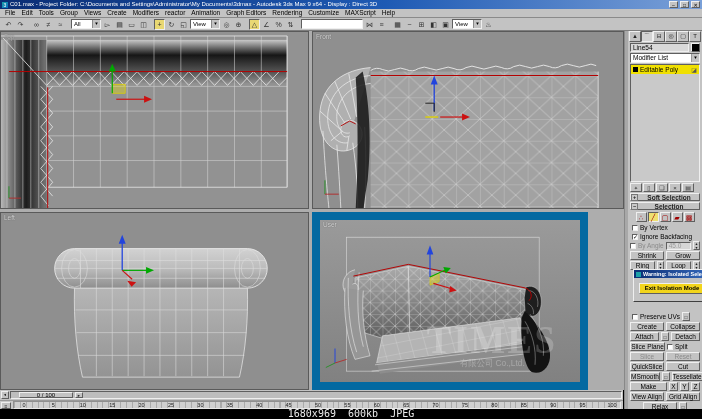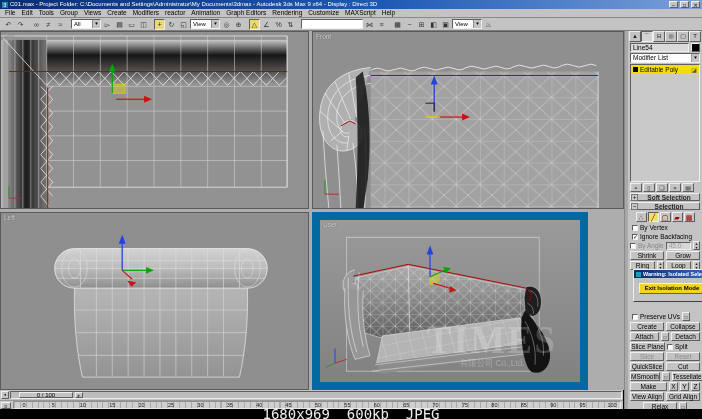--- a/index.html
+++ b/index.html
@@ -92,21 +92,21 @@
 .ts-arrow{width:8px;height:8px;font-size:4.5px;line-height:6px;text-align:center;flex:none;color:#222;}
 .ts-track{flex:1;height:8px;position:relative;background:#bdbdbd;}
 .ts-thumb{position:absolute;left:8px;top:0;width:54px;height:6px;font-size:6px;line-height:5px;text-align:center;color:#000;}
 .ts-next{position:absolute;left:64px;top:0;width:8px;height:6px;font-size:4.5px;line-height:5px;text-align:center;color:#222;}
 .trackbar{position:absolute;left:0;top:400px;width:623px;height:9px;background:#c9c9c9;border-top:1px solid #9a9a9a;z-index:2;}
 .tb-mini{position:absolute;left:1px;top:1px;width:10px;height:7px;font-size:5px;line-height:6px;text-align:center;color:#333;}
 .ruler{position:absolute;left:13px;top:0;right:2px;height:8px;background:#cfcfcf;border:1px solid;border-color:#8f8f8f #e8e8e8 #e8e8e8 #8f8f8f;background-image:repeating-linear-gradient(90deg,#aaa 0 1px,transparent 1px 5.9px);}
 .tick{position:absolute;top:0;transform:translateX(-50%);font-size:5.5px;color:#222;line-height:7px;}
 
 
-.caption{position:absolute;left:0;top:409px;width:702px;height:10px;background:#000;color:#ececec;font-family:"DejaVu Sans Mono",monospace;font-size:14px;line-height:10px;text-align:center;white-space:pre;z-index:3;}
+.caption{position:absolute;left:0;top:409px;width:702px;height:10px;background:#000;color:#ececec;font-family:"DejaVu Sans Mono",monospace;font-size:10px;line-height:10px;text-align:center;white-space:pre;z-index:3;}
 </style>
 </head>
 <body>
 
 <div id="root">
 
   <div class="titlebar">
     <span class="app-icon">3</span>
     <span class="title-text">C01.max  -  Project Folder: C:\Documents and Settings\Administrator\My Documents\3dmax  -  Autodesk 3ds Max 9 x64  -  Display : Direct 3D</span>
     <span class="win-btn btn3d">–</span>

